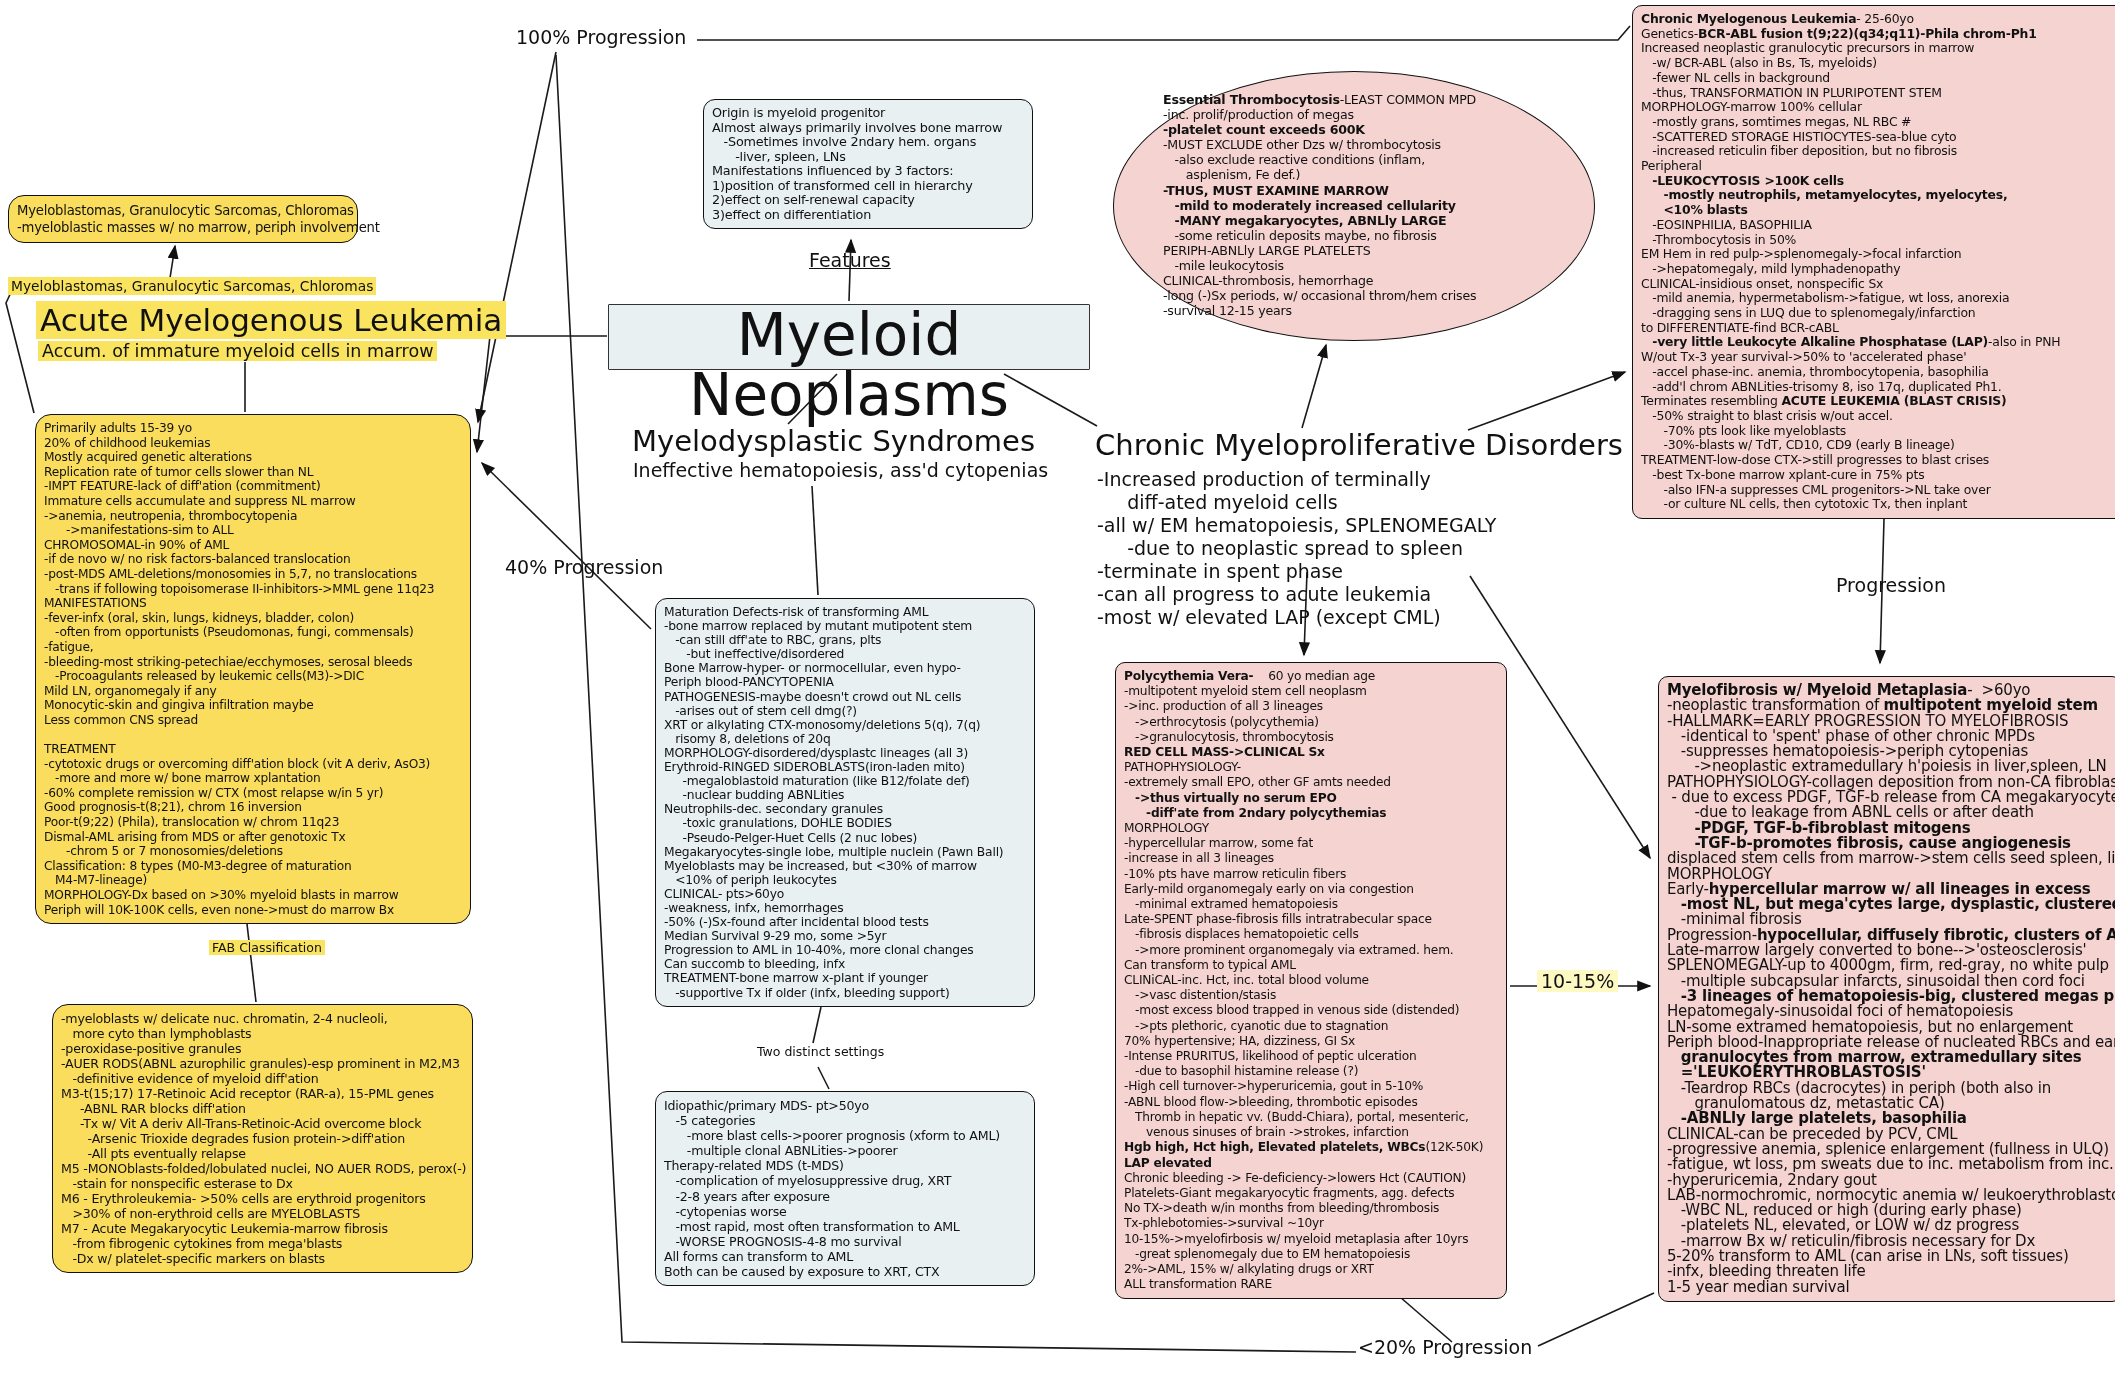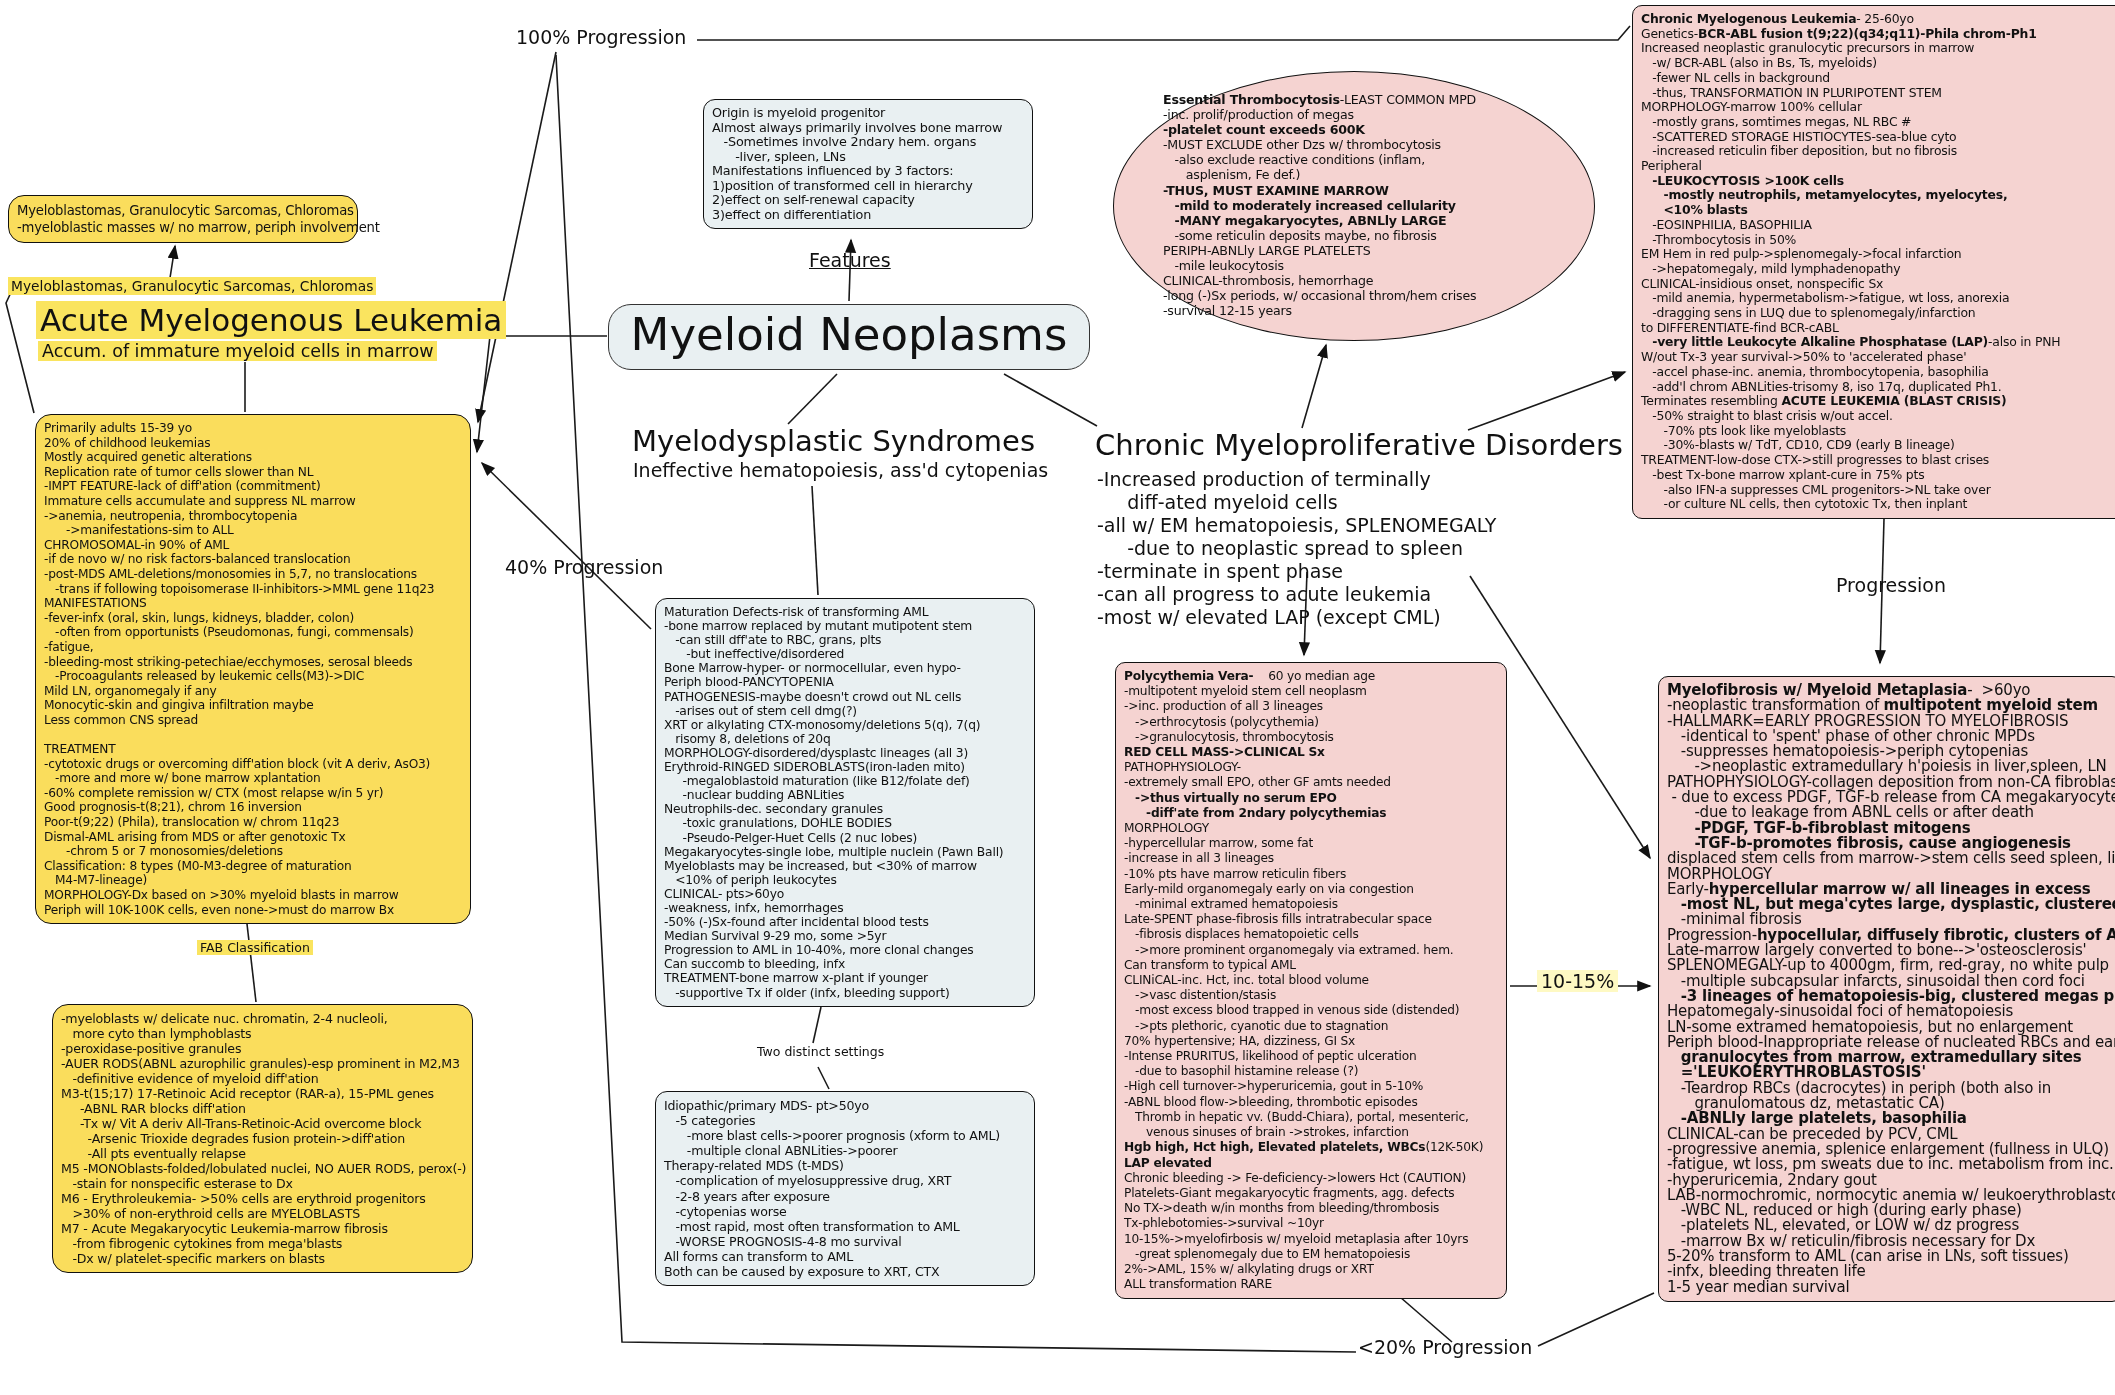--- a/index.html
+++ b/index.html
@@ -9,25 +9,25 @@
   .box{position:absolute;white-space:pre;font-size:12.6px;line-height:15.1px;
        letter-spacing:-0.2px;border:1.6px solid #111;padding:6px 8px;box-sizing:border-box;}
   .ybox{background:var(--yellow,#fadd5c);border-radius:16px;}
   .bluebox{background:var(--blue,#e9f0f2);border-radius:12px;}
   .pinkbox{background:var(--pink,#f5d3d1);border-radius:10px;}
   .ellipse{position:absolute;left:1113px;top:71px;width:480px;height:268px;
        background:var(--pink,#f5d3d1);border:1.6px solid #111;border-radius:50%;}
   .et-text{position:absolute;left:1163px;top:92px;white-space:pre;font-size:12.6px;
        line-height:15.1px;letter-spacing:-0.2px;}
   .titlebox{position:absolute;left:608px;top:304px;width:480px;height:64px;
-       background:var(--blue,#e9f0f2);border:1.6px solid #333;border-radius:23px;
-       font-size:45px;text-align:center;line-height:60px;}
+       background:var(--blue,#e9f0f2);border:1.6px solid #333;border-radius:1px;
+       font-size:58px;text-align:center;line-height:60px;}
   .lbl{position:absolute;font-size:19px;white-space:nowrap;}
   .smlbl{position:absolute;font-size:12.5px;background:var(--hl,#fae45f);
-       padding:0 3px;white-space:nowrap;}
+       padding:0 3px;white-space:nowrap;margin-left:12px;}
   .plainlbl{position:absolute;font-size:12.5px;white-space:nowrap;}
   .hl{background:var(--hl,#fae45f);}
   .h1{position:absolute;font-size:31px;white-space:nowrap;padding:1px 4px;}
   .h2{position:absolute;font-size:17.5px;white-space:nowrap;padding:0 4px;}
   .sect{position:absolute;font-size:29px;white-space:nowrap;}
   .sectsub{position:absolute;font-size:19px;white-space:nowrap;}
   .sectlist{position:absolute;font-size:19px;line-height:23px;white-space:pre;}
   .onwhite{background:#fef9c3;padding:0 4px;}
 </style>
 </head>

